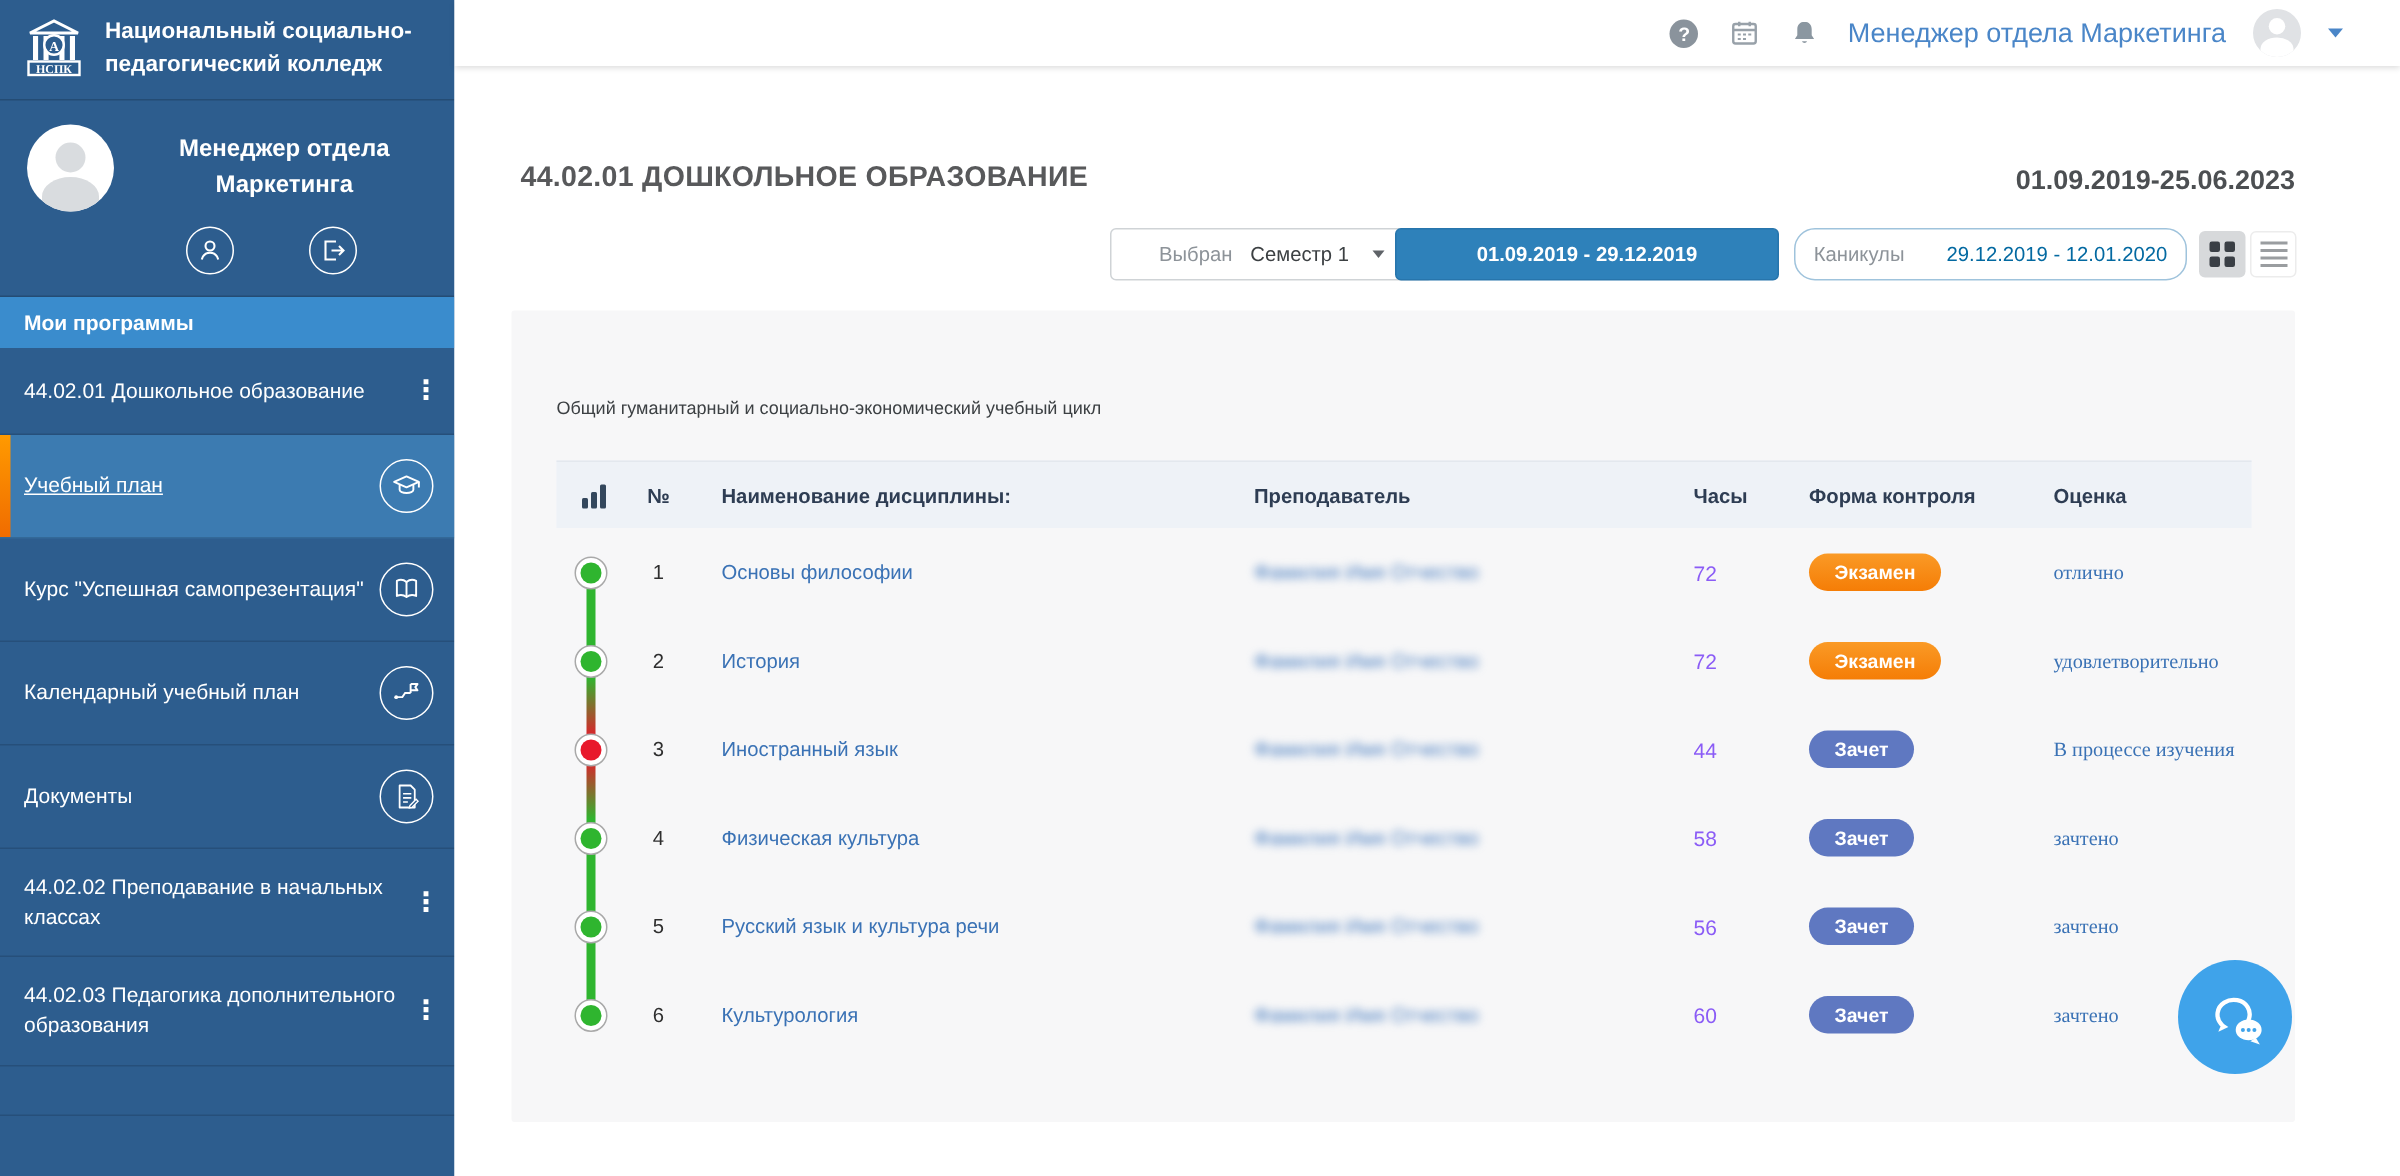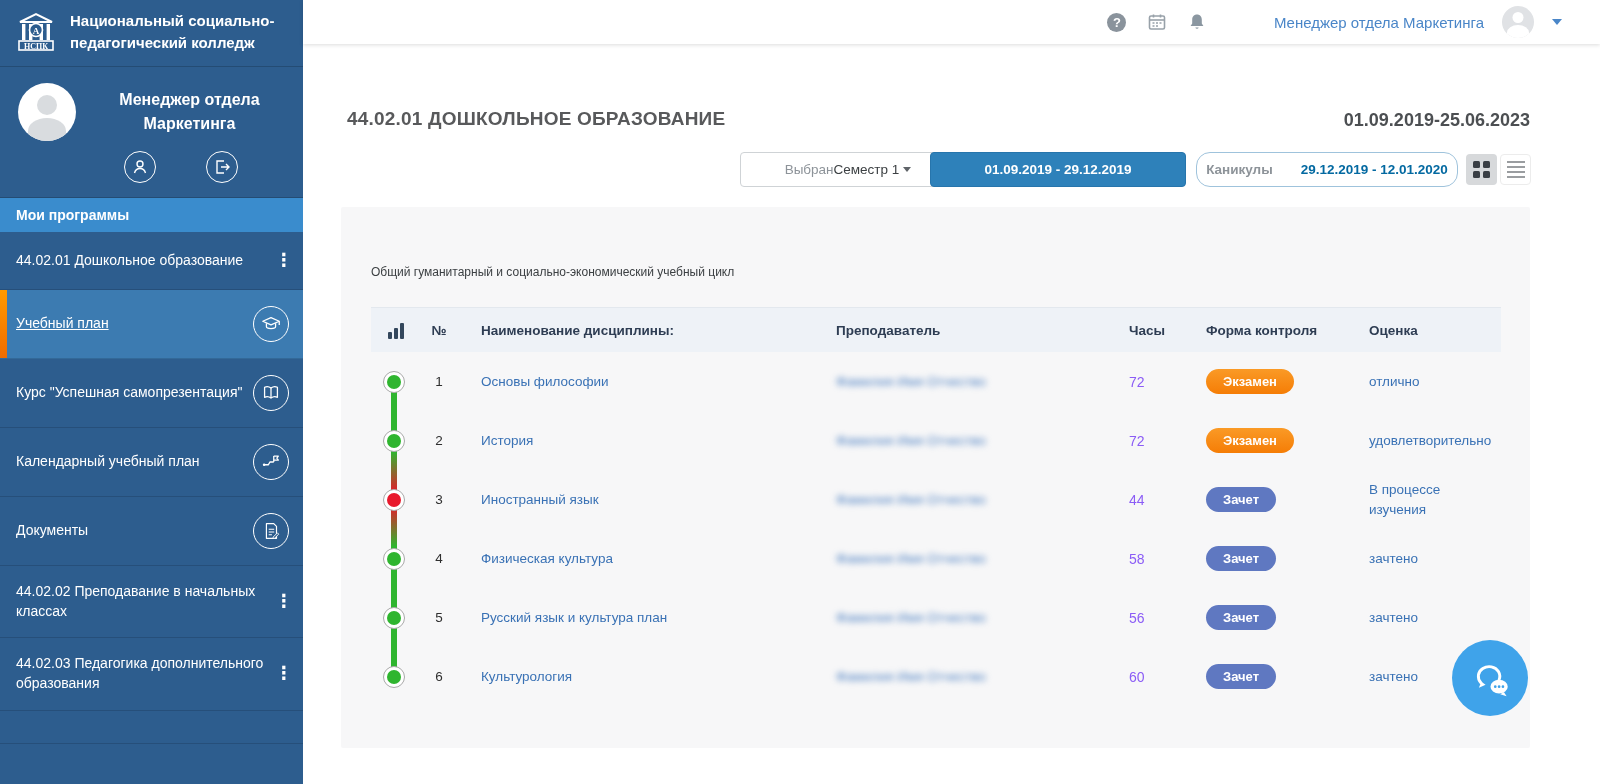--- a/index.html
+++ b/index.html
@@ -24,38 +24,38 @@
   .sb-item .lbl { flex:1; }
   .sb-item.active { background:#3c7bb1;text-decoration:underline; }
   .sb-item.active::before { content:""; position:absolute; left:0; top:0; bottom:0; width:7px; background:linear-gradient(180deg,#ff9a00,#f06c00); }
   .kebab { font-size:18px; font-weight:bold; width:14px; text-align:center; letter-spacing:0; cursor:pointer; }
   .icon-circle { width:36px; height:36px; border:1.5px solid #fff; border-radius:50%; flex:0 0 36px; display:flex; align-items:center; justify-content:center; }
 
   
   .topbar { position:absolute; left:303px; top:0; width:1297px; height:44px; background:#fff; box-shadow:0 1px 4px rgba(0,0,0,.14); display:flex; align-items:center; justify-content:flex-end; gap:18px; padding-right:38px; z-index:5; }
   .tb-ic { width:22px; height:22px; display:flex; align-items:center; justify-content:center; cursor:pointer; }
   .help-circle { width:19px; height:19px; border-radius:50%; background:#8a939c; color:#fff; font-size:13px; font-weight:bold; display:flex; align-items:center; justify-content:center; }
-  .tb-name { color:#4a86c8; font-size:15px; cursor:pointer;margin-left:48px; }
+  .tb-name { color:#4a86c8; font-size:18px; cursor:pointer; }
   .tb-avatar { width:32px; height:32px; border-radius:50%; background:#e0e2e5; position:relative; overflow:hidden; cursor:pointer; }
   .tb-avatar::before { content:""; position:absolute; left:50%; top:6px; transform:translateX(-50%); width:11px; height:11px; border-radius:50%; background:#fff; }
   .tb-avatar::after { content:""; position:absolute; left:50%; top:19px; transform:translateX(-50%); width:22px; height:15px; border-radius:50% 50% 0 0; background:#fff; }
   .caret { width:0; height:0; border-left:5px solid transparent; border-right:5px solid transparent; border-top:6px solid #4a86c8; cursor:pointer; }
 
   
   .main { position:absolute; left:303px; top:44px; width:1297px; height:740px; background:#fff; }
   .page-title { position:absolute; left:44px; top:64px; font-size:19px; font-weight:bold; color:#58595b; letter-spacing:.2px; }
   .prog-dates { position:absolute; right:70px; top:66px; font-size:18px; font-weight:bold; color:#4c4f52; }
 
   .controls { position:absolute; left:0; top:108px; width:1297px; height:36px; }
-  .sem-select { position:absolute; left:437px; top:0; width:216px; height:35px; background:#fff; border:1px solid #cfd3d6; border-radius:4px; display:flex; align-items:center; justify-content:center; gap:0; font-size:13.5px; cursor:pointer; }
+  .sem-select { position:absolute; left:437px; top:0; width:216px; height:35px; background:#fff; border:1px solid #cfd3d6; border-radius:4px; display:flex; align-items:center; justify-content:center; gap:12px; font-size:13.5px; cursor:pointer; }
   .sem-select .pre { color:#8d9399; }
   .sem-select .val { color:#3c4043; }
   .sel-caret { width:0; height:0; border-left:4.5px solid transparent; border-right:4.5px solid transparent; border-top:5.5px solid #5f6368; margin-left:4px; }
   .sem-btn { position:absolute; left:627px; top:0; width:256px; height:35px; background:#2e81ba; border:1px solid #2775ac; border-radius:4px; color:#fff; font-size:13.5px; font-weight:bold; display:flex; align-items:center; justify-content:center; cursor:pointer; }
-  .holiday-box { position:absolute; left:893px; top:0; width:262px; height:35px; background:#fff; border:1px solid #9fc3dc; border-radius:14px; display:flex; align-items:center; justify-content:center; gap:28px; font-size:13.5px; cursor:pointer;font-weight:bold; }
+  .holiday-box { position:absolute; left:893px; top:0; width:262px; height:35px; background:#fff; border:1px solid #9fc3dc; border-radius:14px; display:flex; align-items:center; justify-content:center; gap:28px; font-size:13.5px; cursor:pointer; }
   .holiday-box .pre { color:#8d9399; }
   .holiday-box .dates { color:#0369a1; }
   .view-toggles { position:absolute; left:1163px; top:2px; display:flex; gap:3px; }
   .vt { width:31px; height:31px; border-radius:4px; display:flex; align-items:center; justify-content:center; cursor:pointer; }
   .vt.grid-active { background:#d7d9db; }
   .vt.list { background:#fff; border:1px solid #ececec; }
   .grid-glyph { display:grid; grid-template-columns:7px 7px; grid-template-rows:7px 7px; gap:3px; }
   .grid-glyph i { background:#3a3f45; border-radius:1.5px; }
   .list-glyph { display:flex; flex-direction:column; gap:2.5px; }
   .list-glyph i { width:18px; height:2.6px; background:#9a9da0; }
@@ -88,21 +88,21 @@
   .av2 { background:radial-gradient(circle at 50% 32%,#7d5e4e 16%,#2e2b33 55%,#14171f 95%); }
   .av3 { background:radial-gradient(circle at 50% 35%,#e8d9c8 20%,#9aa584 60%,#6f7d66 95%); }
   .av4 { background:radial-gradient(circle at 45% 30%,#d8cfc6 15%,#b03a3a 50%,#3a4a8a 95%); }
   .av5 { background:radial-gradient(circle at 50% 32%,#e6c9ae 22%,#8a6a52 60%,#5e4638 95%); }
   .av6 { background:radial-gradient(circle at 50% 30%,#7a5642 16%,#342a34 55%,#181a22 95%); }
   .cell-teacher { padding-left:6px; color:#4a7ec0; filter:blur(3px); cursor:pointer; white-space:nowrap; overflow:hidden; }
   .cell-hours { color:#8b5cf6; font-size:14px; padding-left:9px; }
   .badge { display:inline-block; margin-left:8px; padding:5px 17px; border-radius:15px; color:#fff; font-size:13px; font-weight:bold; }
   .badge.exam { background:linear-gradient(180deg,#fa9a26,#f57d06); }
   .badge.pass { background:#5f78c1; }
-  .cell-grade { padding-left:11px; color:#3a72b5; line-height:1.45; }
+  .cell-grade { padding-left:11px; color:#3a72b5; line-height:1.45;font-family:Liberation Serif, serif; }
 
   
   .chat-fab { position:absolute; right:72px; bottom:68px; width:76px; height:76px; border-radius:50%; background:#3fa3ea; display:flex; align-items:center; justify-content:center; cursor:pointer; z-index:10; }
 </style>
 </head>
 <body>
 
 <div class="app">
 
   <div class="sidebar">
@@ -349,21 +349,21 @@
             <span class="cell-hours">58</span>
             <span><span class="badge pass">Зачет</span></span>
             <span class="cell-grade">зачтено</span>
           </div>
 
           <div class="trow">
             <span class="dot green">
                 <i></i>
               </span>
             <span class="cell-num">5</span>
-            <span class="cell-disc">Русский язык и культура план</span>
+            <span class="cell-disc">Русский язык и культура речи</span>
             <span class="tavatar-wrap"><span class="tavatar av5"></span></span>
             <span class="cell-teacher">Фамилия Имя Отчество</span>
             <span class="cell-hours">56</span>
             <span><span class="badge pass">Зачет</span></span>
             <span class="cell-grade">зачтено</span>
           </div>
 
           <div class="trow">
             <span class="dot green">
                 <i></i>

